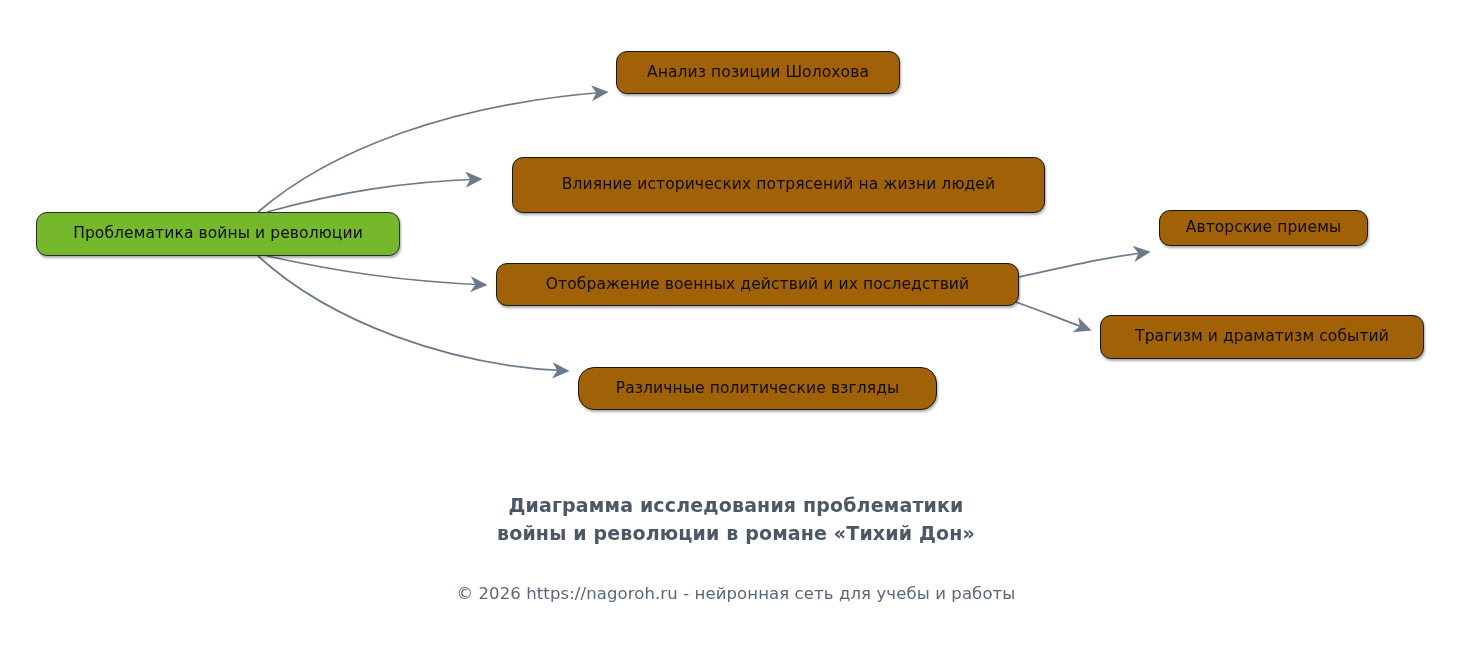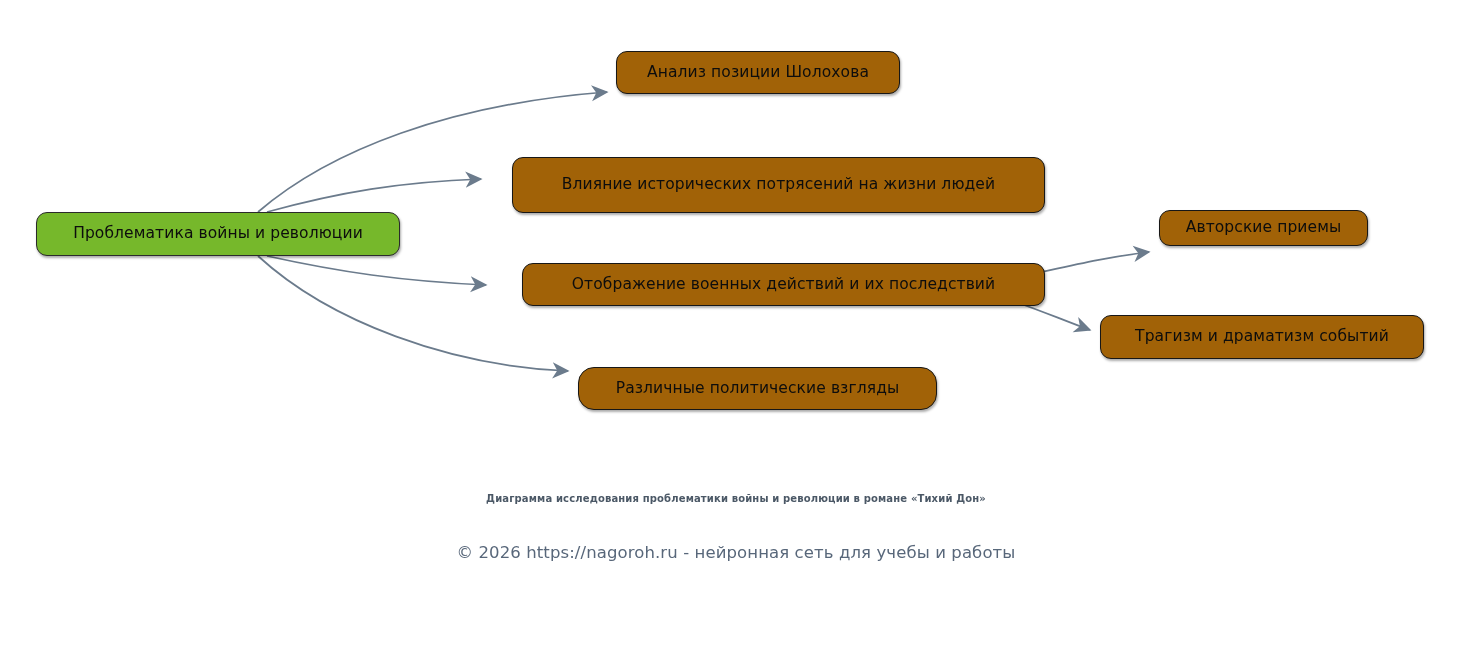--- a/index.html
+++ b/index.html
@@ -65,21 +65,21 @@
   .caption-block {
     position: absolute;
     left: 0;
     top: 492px;
     width: 1472px;
     text-align: center;
   }
 
   .caption-title {
     font-family: "DejaVu Sans", sans-serif;
-    font-size: 10px;
+    font-size: 19px;
     font-weight: bold;
     color: #4b5866;
     line-height: 1.45;
     letter-spacing: 0.15px;
     max-width: 520px;
     margin: 0 auto;
   }
 
   .caption-rule {
     margin-top: 5px;
@@ -127,21 +127,21 @@
   </div>
 
   <div class="node branch" style="left:616px; top:51px; width:284px; height:43px;">
     <span>Анализ позиции Шолохова</span>
   </div>
 
   <div class="node branch" style="left:512px; top:157px; width:533px; height:56px;">
     <span>Влияние исторических потрясений на жизни людей</span>
   </div>
 
-  <div class="node branch" style="left:496px; top:263px; width:523px; height:43px;margin-left:26px;">
+  <div class="node branch" style="left:496px; top:263px; width:523px; height:43px;">
     <span>Отображение военных действий и их последствий</span>
   </div>
 
   <div class="node branch" style="left:578px; top:367px; width:359px; height:43px;border-radius:16px;">
     <span>Различные политические взгляды</span>
   </div>
 
   <div class="node branch" style="left:1159px; top:210px; width:209px; height:36px;">
     <span>Авторские приемы</span>
   </div>

